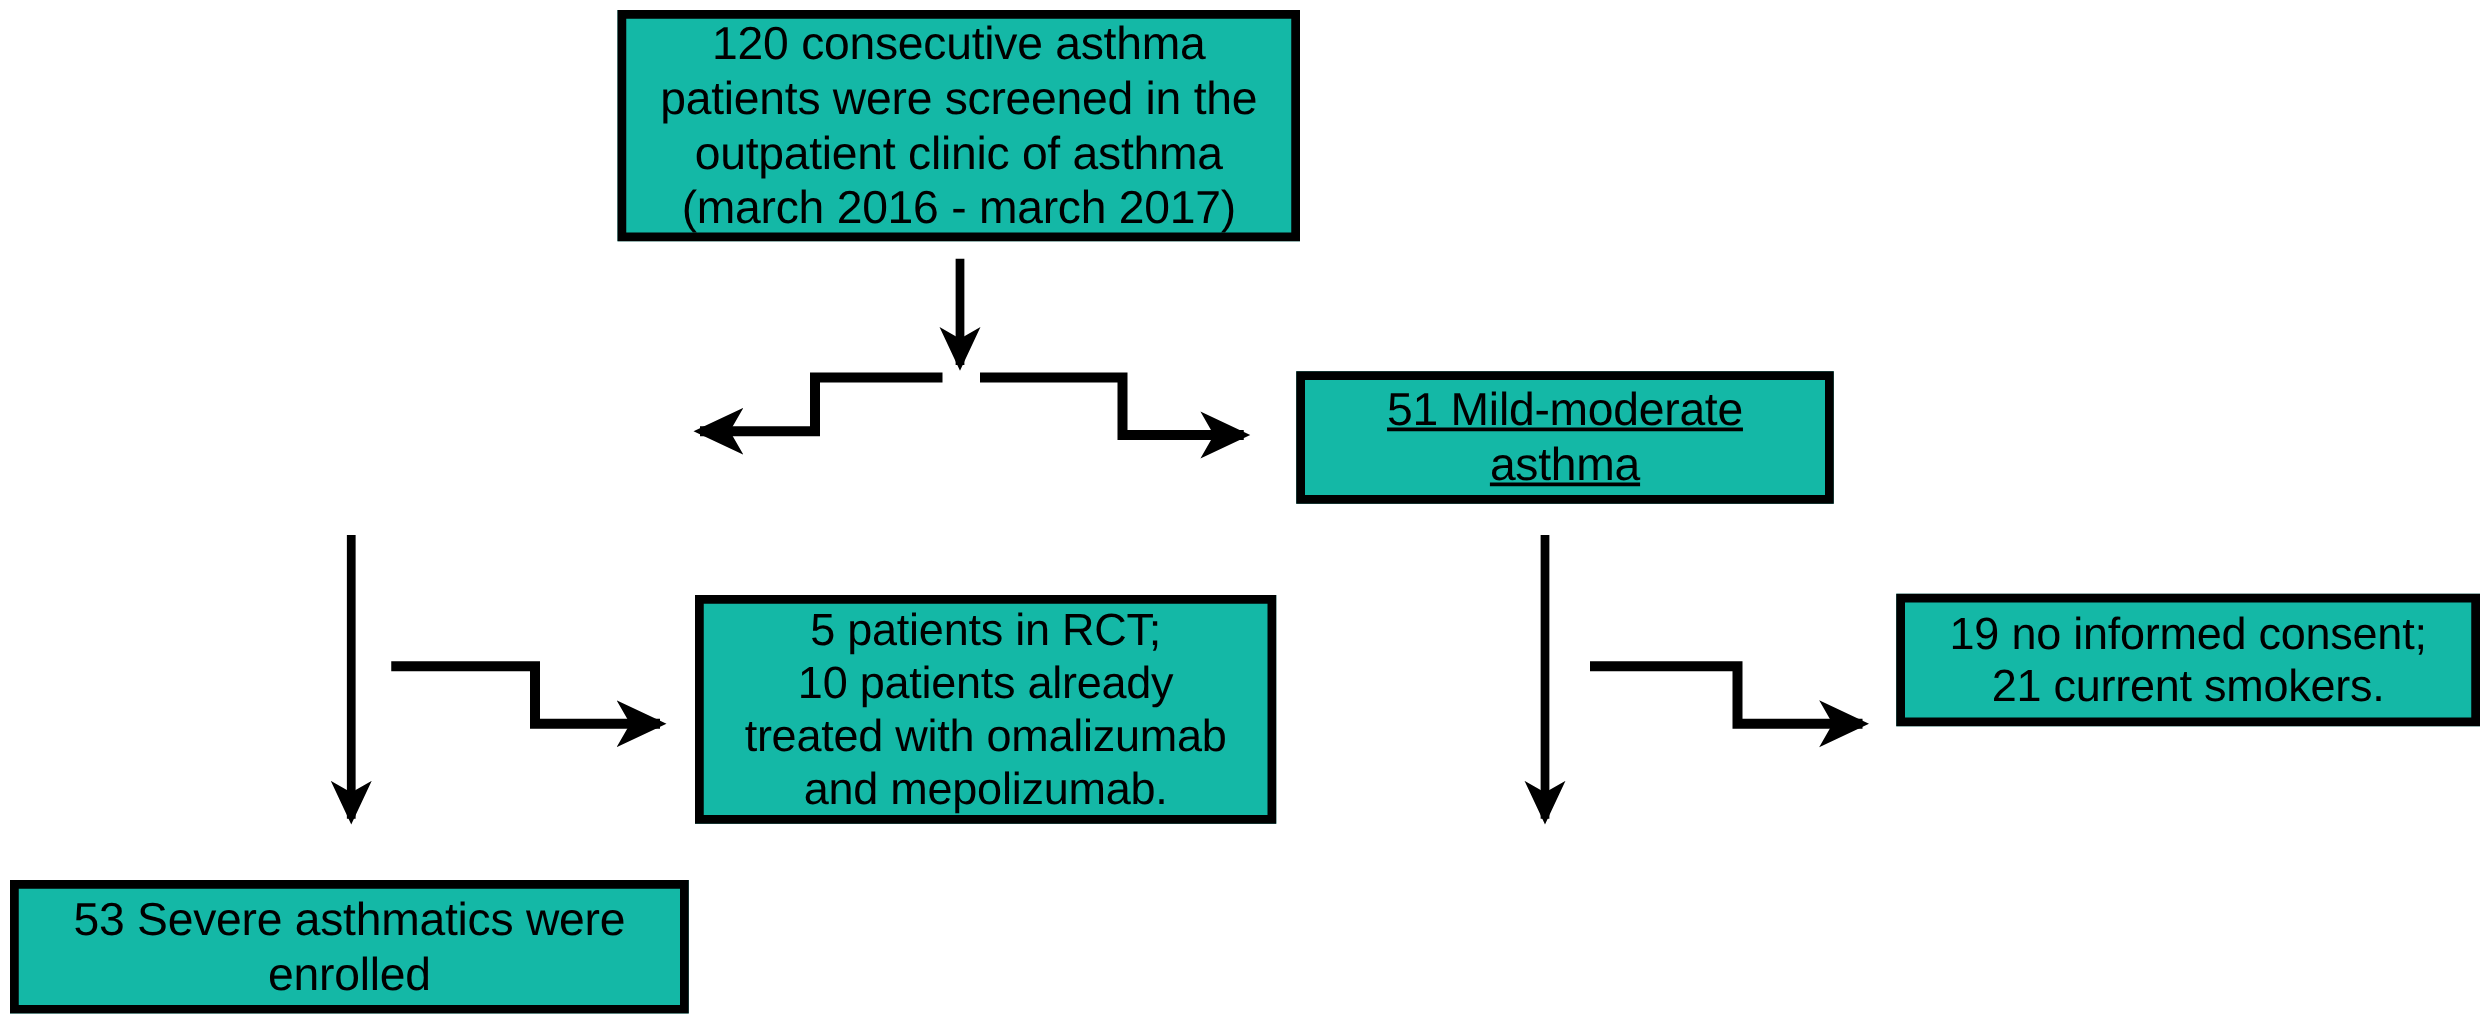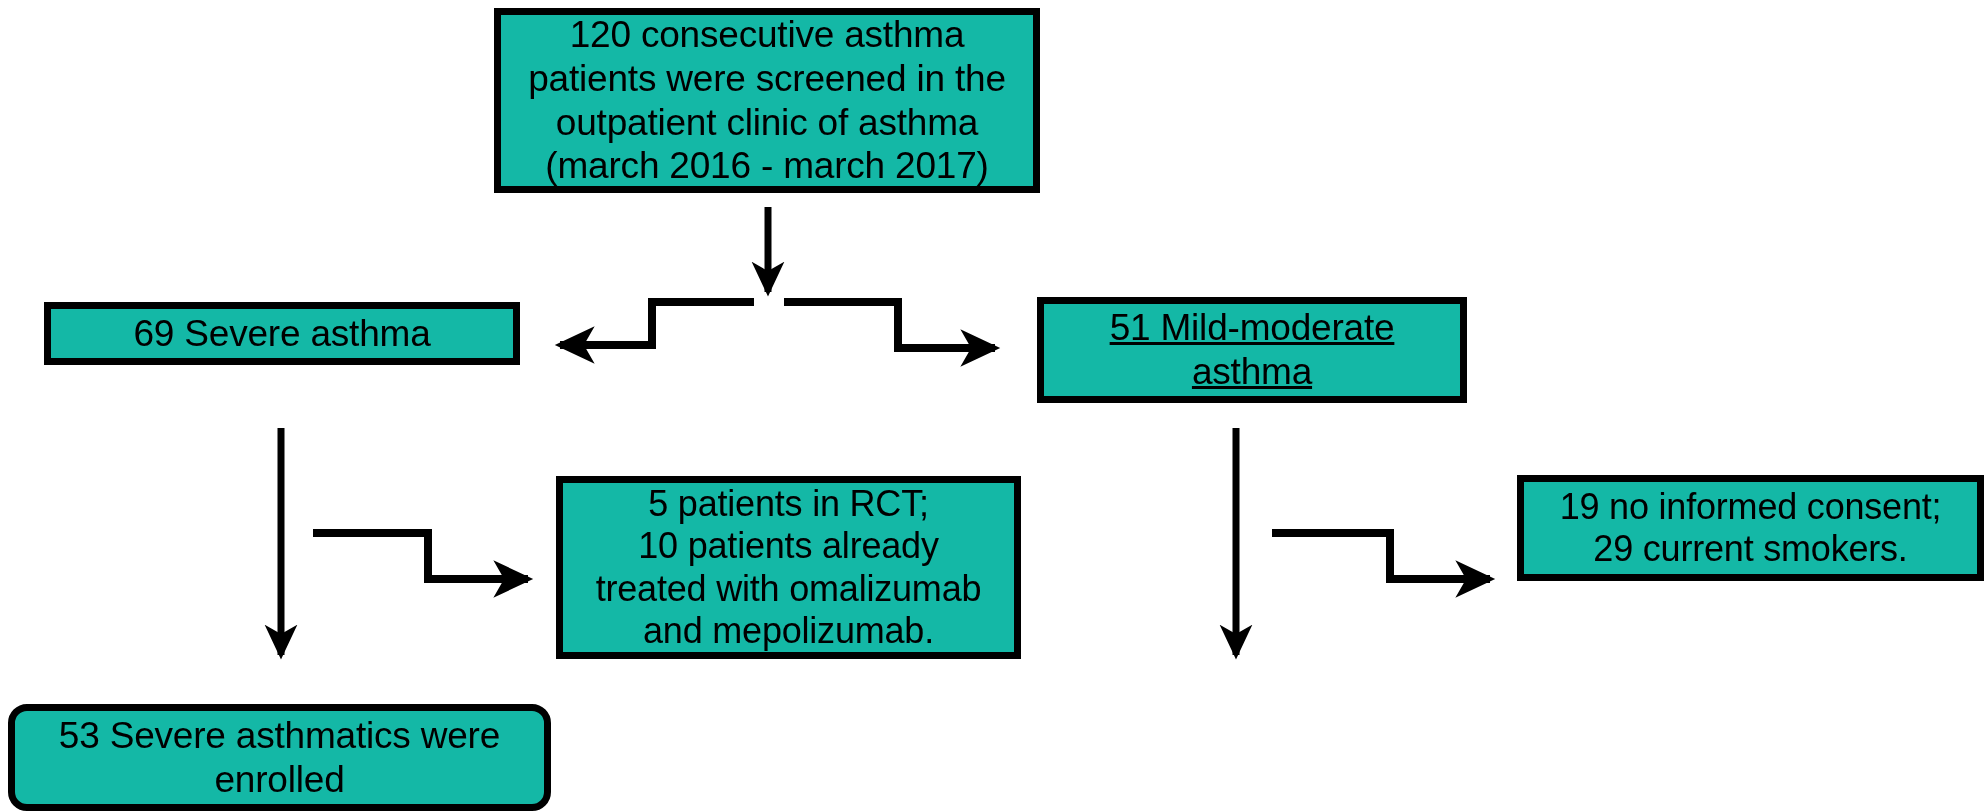--- a/index.html
+++ b/index.html
@@ -80,30 +80,29 @@
     <g>
       <path d="M 1272 533 L 1390 533 L 1390 579 L 1490 579" stroke="#000000" stroke-width="8" fill="none" stroke-linecap="butt" stroke-linejoin="miter" marker-end="url(#arrow-end)"></path>
     </g>
   </svg>
 
   <div class="flow-box" id="box-screened" style="left:494px; top:8px; width:546px; height:185px; font-size:37px;">120 consecutive asthma
 patients were screened in the
 outpatient clinic of asthma
 (march 2016 - march 2017)</div>
 
-  <div class="flow-box" id="box-severe" style="left:44px; top:302px; width:476px; height:63px; font-size:37px;">69 Severe asthma</div>
 
   <div class="flow-box" id="box-mild-moderate" style="left:1037px; top:297px; width:430px; height:106px; font-size:37px;text-decoration:underline;">51 Mild-moderate
 asthma</div>
 
   <div class="flow-box" id="box-severe-excluded" style="left:556px; top:476px; width:465px; height:183px; font-size:36px;">5 patients in RCT;
 10 patients already
 treated with omalizumab
 and mepolizumab.</div>
 
   <div class="flow-box" id="box-mild-excluded" style="left:1517px; top:475px; width:467px; height:106px; font-size:36px;">19 no informed consent;
-29 current smokers.</div>
+21 current smokers.</div>
 
-  <div class="flow-box" id="box-severe-enrolled" style="left:8px; top:704px; width:543px; height:107px; font-size:37px;border-radius:19px;">53 Severe asthmatics were
+  <div class="flow-box" id="box-severe-enrolled" style="left:8px; top:704px; width:543px; height:107px; font-size:37px;">53 Severe asthmatics were
 enrolled</div>
 
 
 </div>
 
 </body></html>

